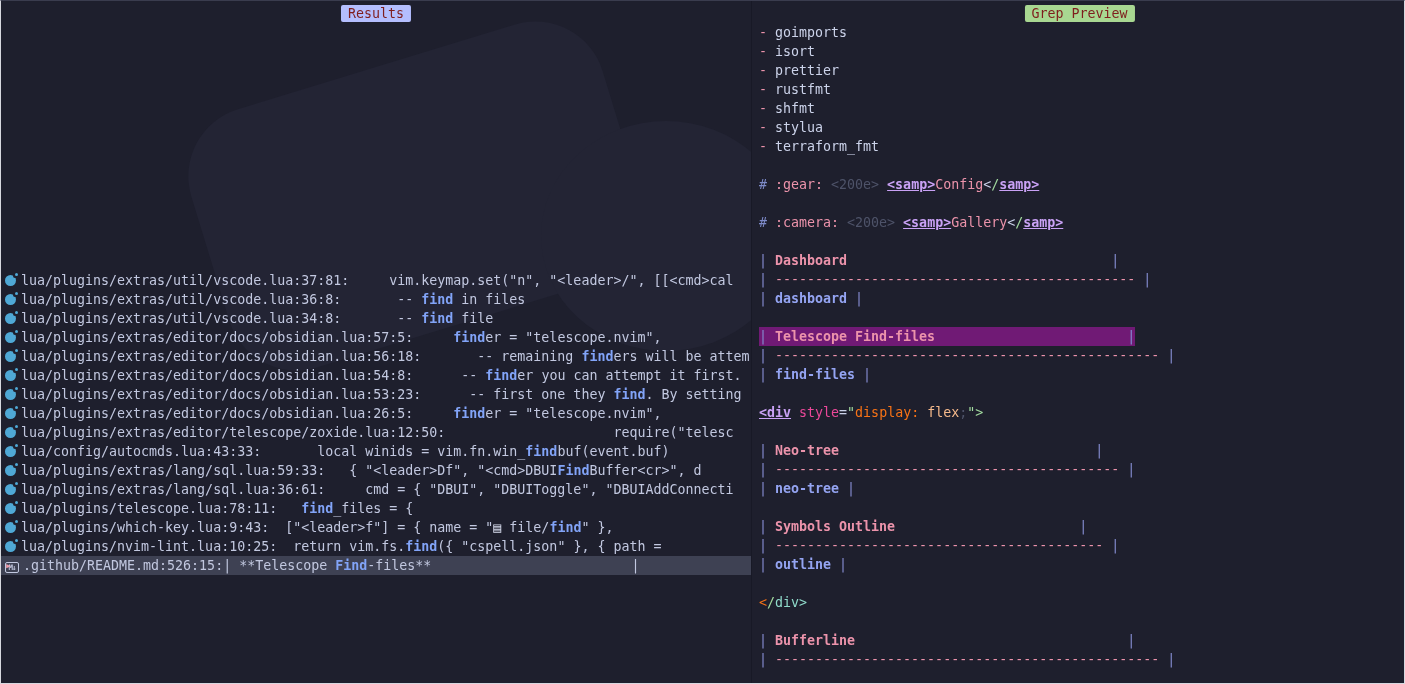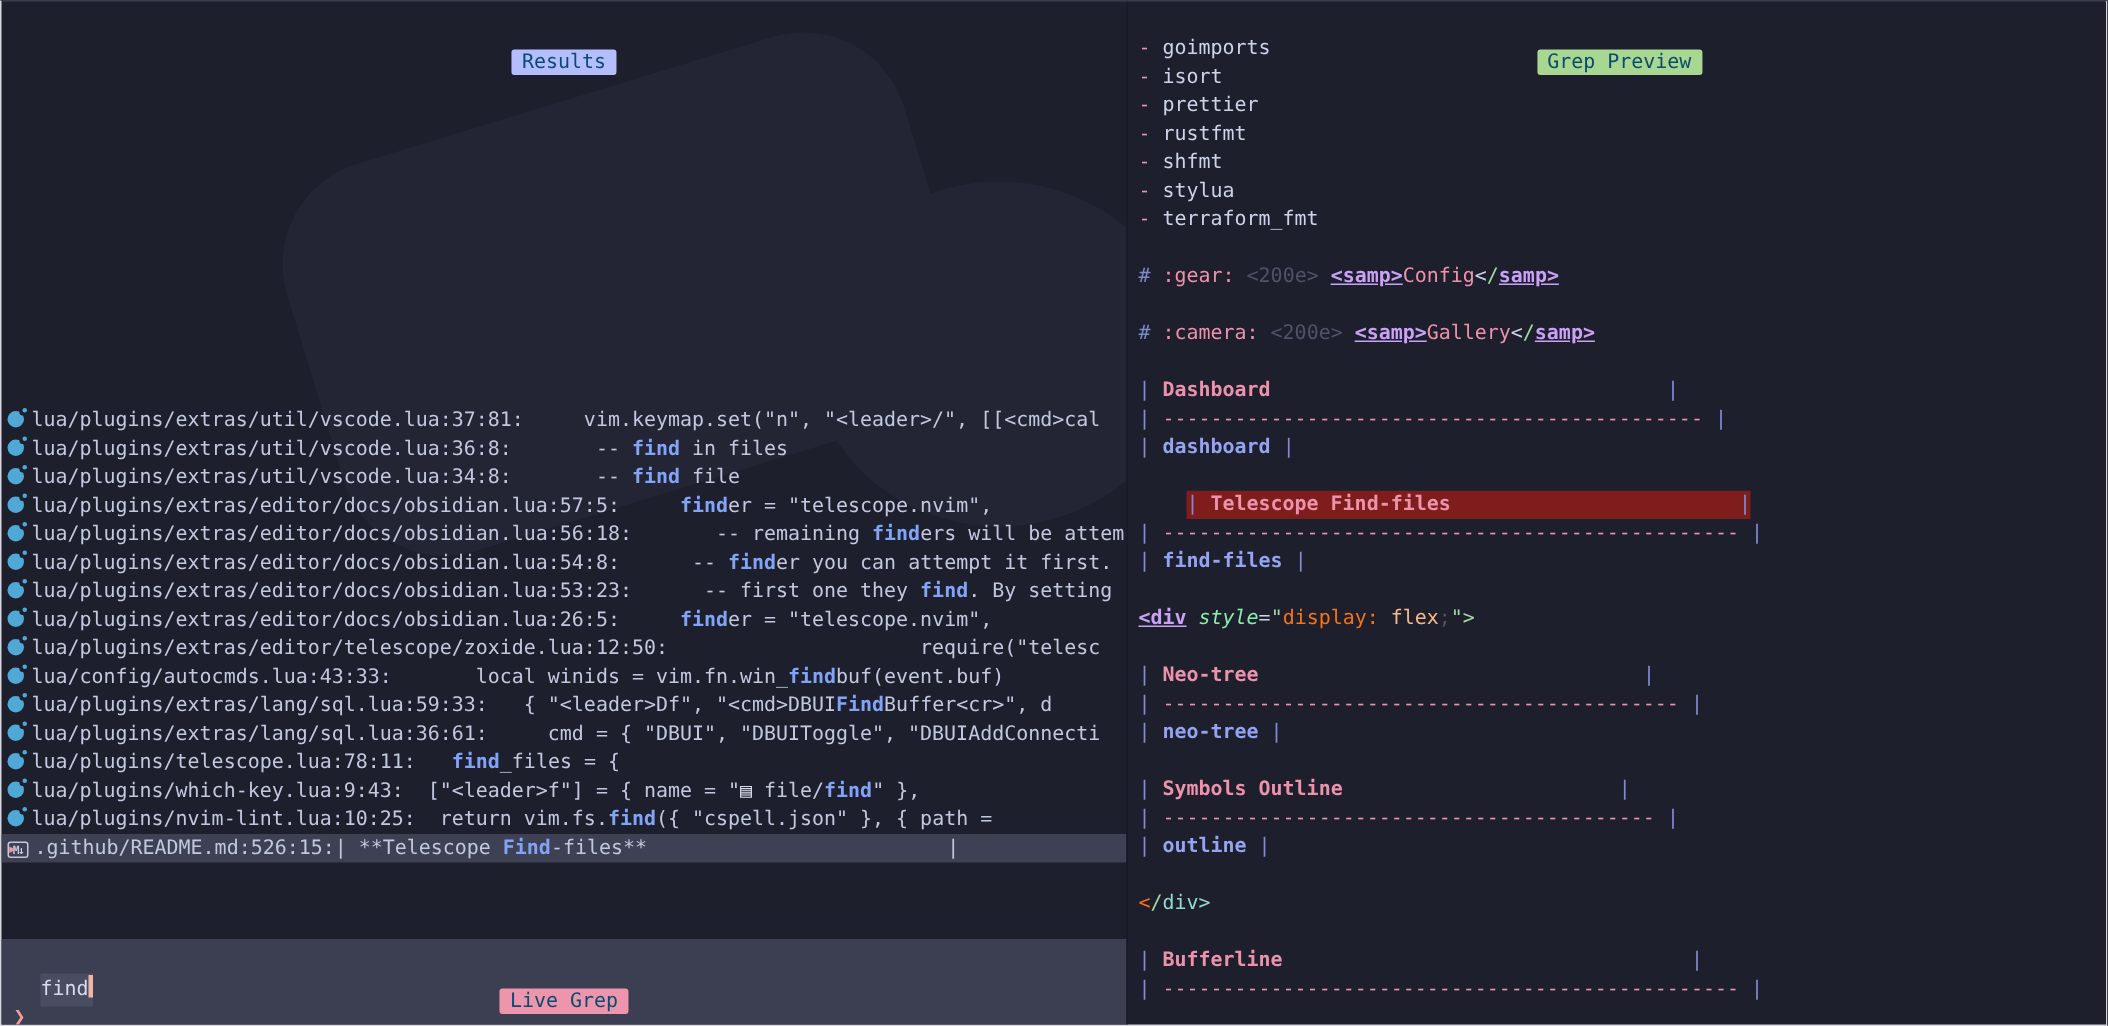--- a/index.html
+++ b/index.html
@@ -13,21 +13,21 @@
   
   .results{position:absolute;left:0;top:0;width:750px;height:625px;overflow:hidden;}
   .promptp{position:absolute;left:0;top:625px;width:750px;height:59px;background:#3c3e52;}
   .preview{position:absolute;left:750px;top:0;width:655px;height:684px;overflow:hidden;border-left:1px solid #181926;}
   
   .wm{position:absolute;background:#232434;}
   .wm1{left:200px;top:60px;width:430px;height:270px;border-radius:70px;transform:rotate(-17deg);}
   .wm2{left:540px;top:120px;width:250px;height:230px;border-radius:50%;}
   
   .ptitle{position:absolute;top:4px;left:50%;transform:translateX(-50%);
-    height:17px;line-height:17px;padding:0 7px;border-radius:2px;color:#0c4a6e;z-index:5;white-space:pre;margin-top:28px;}
+    height:17px;line-height:17px;padding:0 7px;border-radius:2px;color:#7f1d1d;z-index:5;white-space:pre;}
   .results-title{background:#b4befe;}
   .live-title{background:#ed95ac;top:5px;}
   .prev-title{background:#a8d791;}
   
   #results-list{position:absolute;left:0;top:270px;width:100%;}
   .rrow{height:19px;white-space:pre;padding-left:4px;overflow:hidden;position:relative;}
   .rrow.sel{background:#3e4153;}
   .caret{position:absolute;left:4px;top:0;color:#eb9aa7;font-size:11px;}
   .luaic{display:inline-block;width:11px;height:11px;border-radius:50%;background:#4fa8d5;margin-right:5px;position:relative;top:1px;}
   .luaic::before{content:"";position:absolute;right:-1px;top:-1px;width:4px;height:4px;border-radius:50%;background:#1e1f2d;}
@@ -38,28 +38,28 @@
   .tm{color:#82a4f8;font-weight:bold;}
   .tfi{color:#d8ddee;}
   
   .promptline{position:absolute;left:0;top:24px;width:100%;height:19px;white-space:pre;}
   .chev{position:absolute;left:8px;color:#ef9e97;font-weight:bold;}
   .qbox{position:absolute;left:26px;top:-1px;background:#4a4c61;padding:1px 0 2px;color:#d6dbee;}
   .cursor{display:inline-block;width:3px;height:15px;background:#f3b4a8;vertical-align:-2px;}
   
   #preview-lines{position:absolute;left:0;top:22px;width:100%;}
   .pline{height:19px;white-space:pre;padding-left:7px;overflow:hidden;}
-  .plhl{display:inline-block;background:#7f1d1d;margin-left:32px;}
+  .plhl{display:inline-block;background:#701a75;}
   .p-red{color:#ec93ab;}  .p-redb{color:#ec93ab;font-weight:bold;}
   .p-w{color:#ccd3ea;}    .p-pipe{color:#848bd0;}
   .p-blueb{color:#94a4f2;font-weight:bold;}
   .p-blue2{color:#7d8ac8;}
   .p-dim{color:#4e5369;}  .p-mauve{color:#c9a1f5;font-weight:bold;text-decoration:underline;}
   .p-green{color:#a3dca0;}.p-teal{color:#90dbcb;}
-  .p-lavi{color:#86efac;font-style:italic;}
+  .p-lavi{color:#ec4899;}
   .p-lav2{color:#f97316;margin-top:43px;} .p-peach{color:#f5b98b;}
 </style>
 </head>
 <body>
 
 <div class="screen">
 
   <div class="results">
     <div class="wm wm1"></div>
     <div class="wm wm2"></div>
@@ -77,28 +77,20 @@
         <div class="rrow"><span class="luaic"></span><span class="tn">lua/config/autocmds.lua:43:33:       local winids = vim.fn.win_</span><span class="tm">find</span><span class="tn">buf(event.buf)</span></div>
         <div class="rrow"><span class="luaic"></span><span class="tn">lua/plugins/extras/lang/sql.lua:59:33:   { "&lt;leader&gt;Df", "&lt;cmd&gt;DBUI</span><span class="tm">Find</span><span class="tn">Buffer&lt;cr&gt;", d</span></div>
         <div class="rrow"><span class="luaic"></span><span class="tn">lua/plugins/extras/lang/sql.lua:36:61:     cmd = { "DBUI", "DBUIToggle", "DBUIAddConnecti</span></div>
         <div class="rrow"><span class="luaic"></span><span class="tn">lua/plugins/telescope.lua:78:11:   </span><span class="tm">find</span><span class="tn">_files = {</span></div>
         <div class="rrow"><span class="luaic"></span><span class="tn">lua/plugins/which-key.lua:9:43:  ["&lt;leader&gt;f"] = { name = "</span><span class="tfi">▤</span><span class="tn"> file/</span><span class="tm">find</span><span class="tn">" },</span></div>
         <div class="rrow"><span class="luaic"></span><span class="tn">lua/plugins/nvim-lint.lua:10:25:  return vim.fs.</span><span class="tm">find</span><span class="tn">({ "cspell.json" }, { path = </span></div>
         <div class="rrow sel"><span class="caret">▸</span><span class="mdic">M↓</span><span class="tn">.github/README.md:526:15:| **Telescope </span><span class="tm">Find</span><span class="tn">-files**                         |</span></div>
       </div>
   </div>
 
-  <div class="promptp">
-    <div class="ptitle live-title">Live Grep</div>
-    <div class="promptline">
-      <span class="chev">❯</span>
-      <span class="qbox"><span>find</span><span class="cursor"></span></span>
-      
-    </div>
-  </div>
 
   <div class="preview">
     <div class="ptitle prev-title">Grep Preview</div>
     <div id="preview-lines">
         <div class="pline"><span class="p-red">- </span><span class="p-w">goimports</span></div>
         <div class="pline"><span class="p-red">- </span><span class="p-w">isort</span></div>
         <div class="pline"><span class="p-red">- </span><span class="p-w">prettier</span></div>
         <div class="pline"><span class="p-red">- </span><span class="p-w">rustfmt</span></div>
         <div class="pline"><span class="p-red">- </span><span class="p-w">shfmt</span></div>
         <div class="pline"><span class="p-red">- </span><span class="p-w">stylua</span></div>

